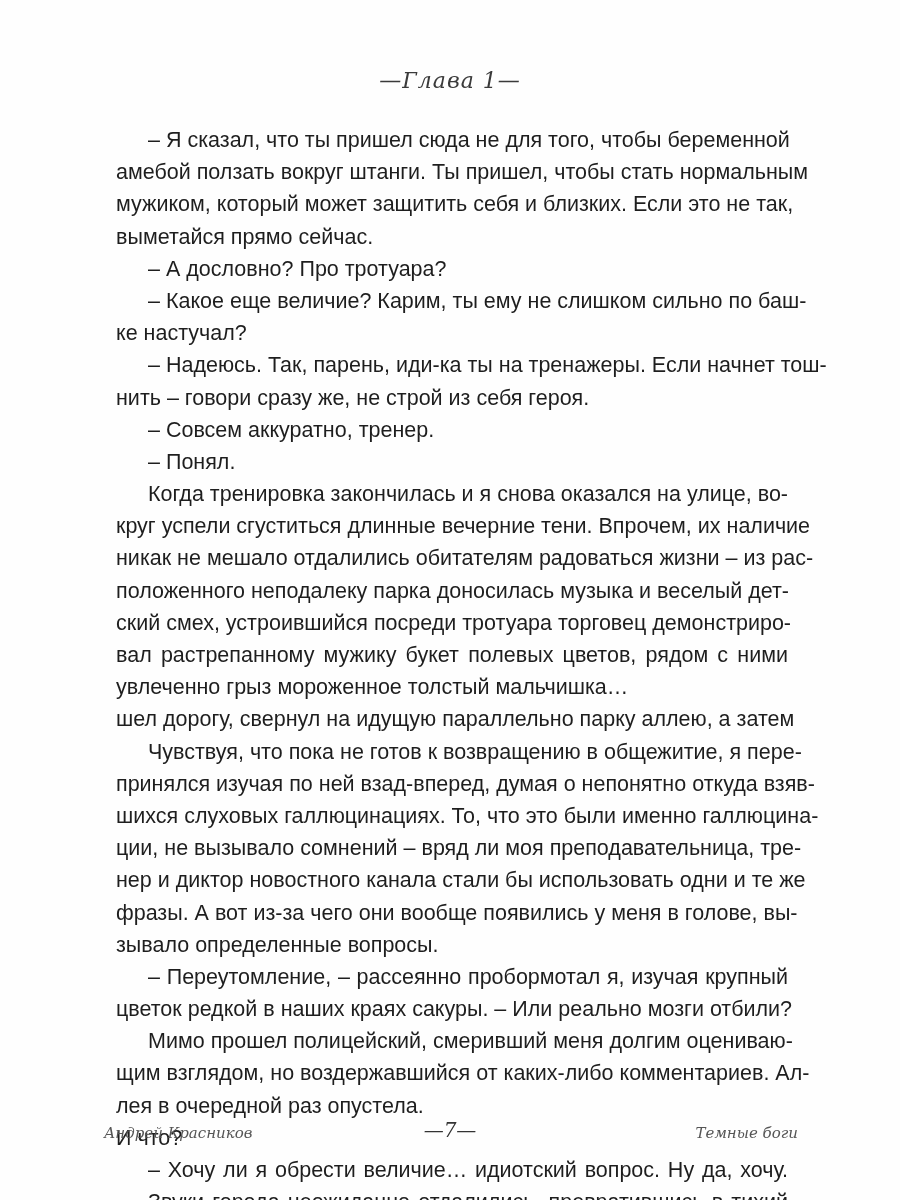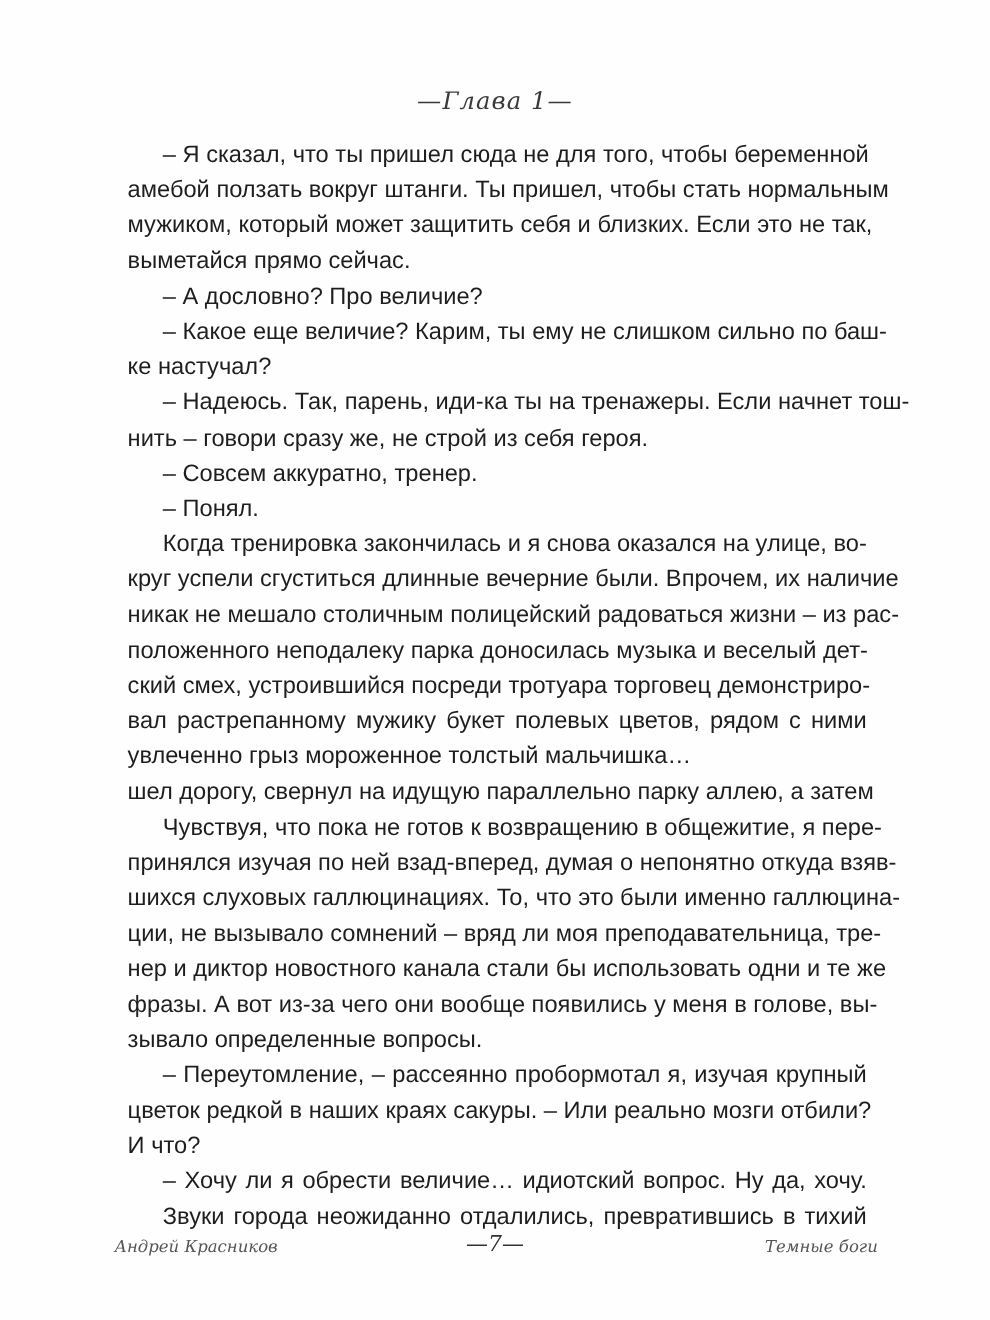--- a/index.html
+++ b/index.html
@@ -1,19 +1,19 @@
 <!DOCTYPE html>
 <html><head>
 <meta charset="utf-8">
 <style>
   html, body { margin: 0; padding: 0; background: #ffffff; }
   body { width: 900px; height: 1200px; position: relative; overflow: hidden; }
   .page { position: absolute; left: 0; top: 0; width: 900px; height: 1200px; background: #fefefe; }
   .running-head {
-    position: absolute; left: 0; width: 900px; top: 80px; text-align: center;
+    position: absolute; left: 0; width: 900px; top: 68px; text-align: center;
     font-family: "DejaVu Serif", serif; font-style: italic; font-size: 22px; color: #3a3a3a;
     letter-spacing: 1px;
   }
   .body-text {
     position: absolute; left: 116px; top: 124px; width: 672px;
     font-family: "Liberation Sans", sans-serif; font-size: 21.5px; line-height: 32.2px;
     color: #1e1e1e;
   }
   .line { display: block; height: 32.2px; white-space: nowrap; overflow: visible; }
   .line.just { text-align: justify; text-align-last: justify; }
@@ -33,60 +33,65 @@
   <div class="running-head">—Глава 1—</div>
 
   <div class="body-text" id="body-text">
       <div>
         <span class="line indent just">– Я сказал, что ты пришел сюда не для того, чтобы беременной</span>
         <span class="line just">амебой ползать вокруг штанги. Ты пришел, чтобы стать нормальным</span>
         <span class="line just">мужиком, который может защитить себя и близких. Если это не так,</span>
         <span class="line">выметайся прямо сейчас.</span>
       </div>
       <div>
-        <span class="line indent">– А дословно? Про величие?</span>
+        <span class="line indent">– А дословно? Про тротуара?</span>
       </div>
       <div>
         <span class="line indent just">– Какое еще величие? Карим, ты ему не слишком сильно по баш-</span>
         <span class="line">ке настучал?</span>
       </div>
       <div>
         <span class="line indent just">– Надеюсь. Так, парень, иди-ка ты на тренажеры. Если начнет тош-</span>
         <span class="line">нить – говори сразу же, не строй из себя героя.</span>
       </div>
       <div>
         <span class="line indent">– Совсем аккуратно, тренер.</span>
       </div>
       <div>
         <span class="line indent">– Понял.</span>
       </div>
       <div>
         <span class="line indent just">Когда тренировка закончилась и я снова оказался на улице, во-</span>
-        <span class="line just">круг успели сгуститься длинные вечерние были. Впрочем, их наличие</span>
-        <span class="line just">никак не мешало столичным полицейский радоваться жизни – из рас-</span>
+        <span class="line just">круг успели сгуститься длинные вечерние тени. Впрочем, их наличие</span>
+        <span class="line just">никак не мешало отдалились обитателям радоваться жизни – из рас-</span>
         <span class="line just">положенного неподалеку парка доносилась музыка и веселый дет-</span>
         <span class="line just">ский смех, устроившийся посреди тротуара торговец демонстриро-</span>
         <span class="line just">вал растрепанному мужику букет полевых цветов, рядом с ними</span>
         <span class="line">увлеченно грыз мороженное толстый мальчишка…</span>
       </div>
       <div>
         <span class="line just">шел дорогу, свернул на идущую параллельно парку аллею, а затем</span>
         <span class="line indent just">Чувствуя, что пока не готов к возвращению в общежитие, я пере-</span>
         <span class="line just">принялся изучая по ней взад-вперед, думая о непонятно откуда взяв-</span>
         <span class="line just">шихся слуховых галлюцинациях. То, что это были именно галлюцина-</span>
         <span class="line just">ции, не вызывало сомнений – вряд ли моя преподавательница, тре-</span>
         <span class="line just">нер и диктор новостного канала стали бы использовать одни и те же</span>
         <span class="line just">фразы. А вот из-за чего они вообще появились у меня в голове, вы-</span>
         <span class="line">зывало определенные вопросы.</span>
       </div>
       <div>
         <span class="line indent just">– Переутомление, – рассеянно пробормотал я, изучая крупный</span>
         <span class="line">цветок редкой в наших краях сакуры. – Или реально мозги отбили?</span>
       </div>
       <div>
+        <span class="line indent just">Мимо прошел полицейский, смеривший меня долгим оцениваю-</span>
+        <span class="line just">щим взглядом, но воздержавшийся от каких-либо комментариев. Ал-</span>
+        <span class="line">лея в очередной раз опустела.</span>
+      </div>
+      <div>
         <span class="line">И что?</span>
         <span class="line indent just">– Хочу ли я обрести величие… идиотский вопрос. Ну да, хочу.</span>
       </div>
       <div>
         <span class="line indent just">Звуки города неожиданно отдалились, превратившись в тихий</span>
       </div>
     </div>
 
   <div class="footer left">Андрей Красников</div>
   <div class="footer center">—7—</div>

